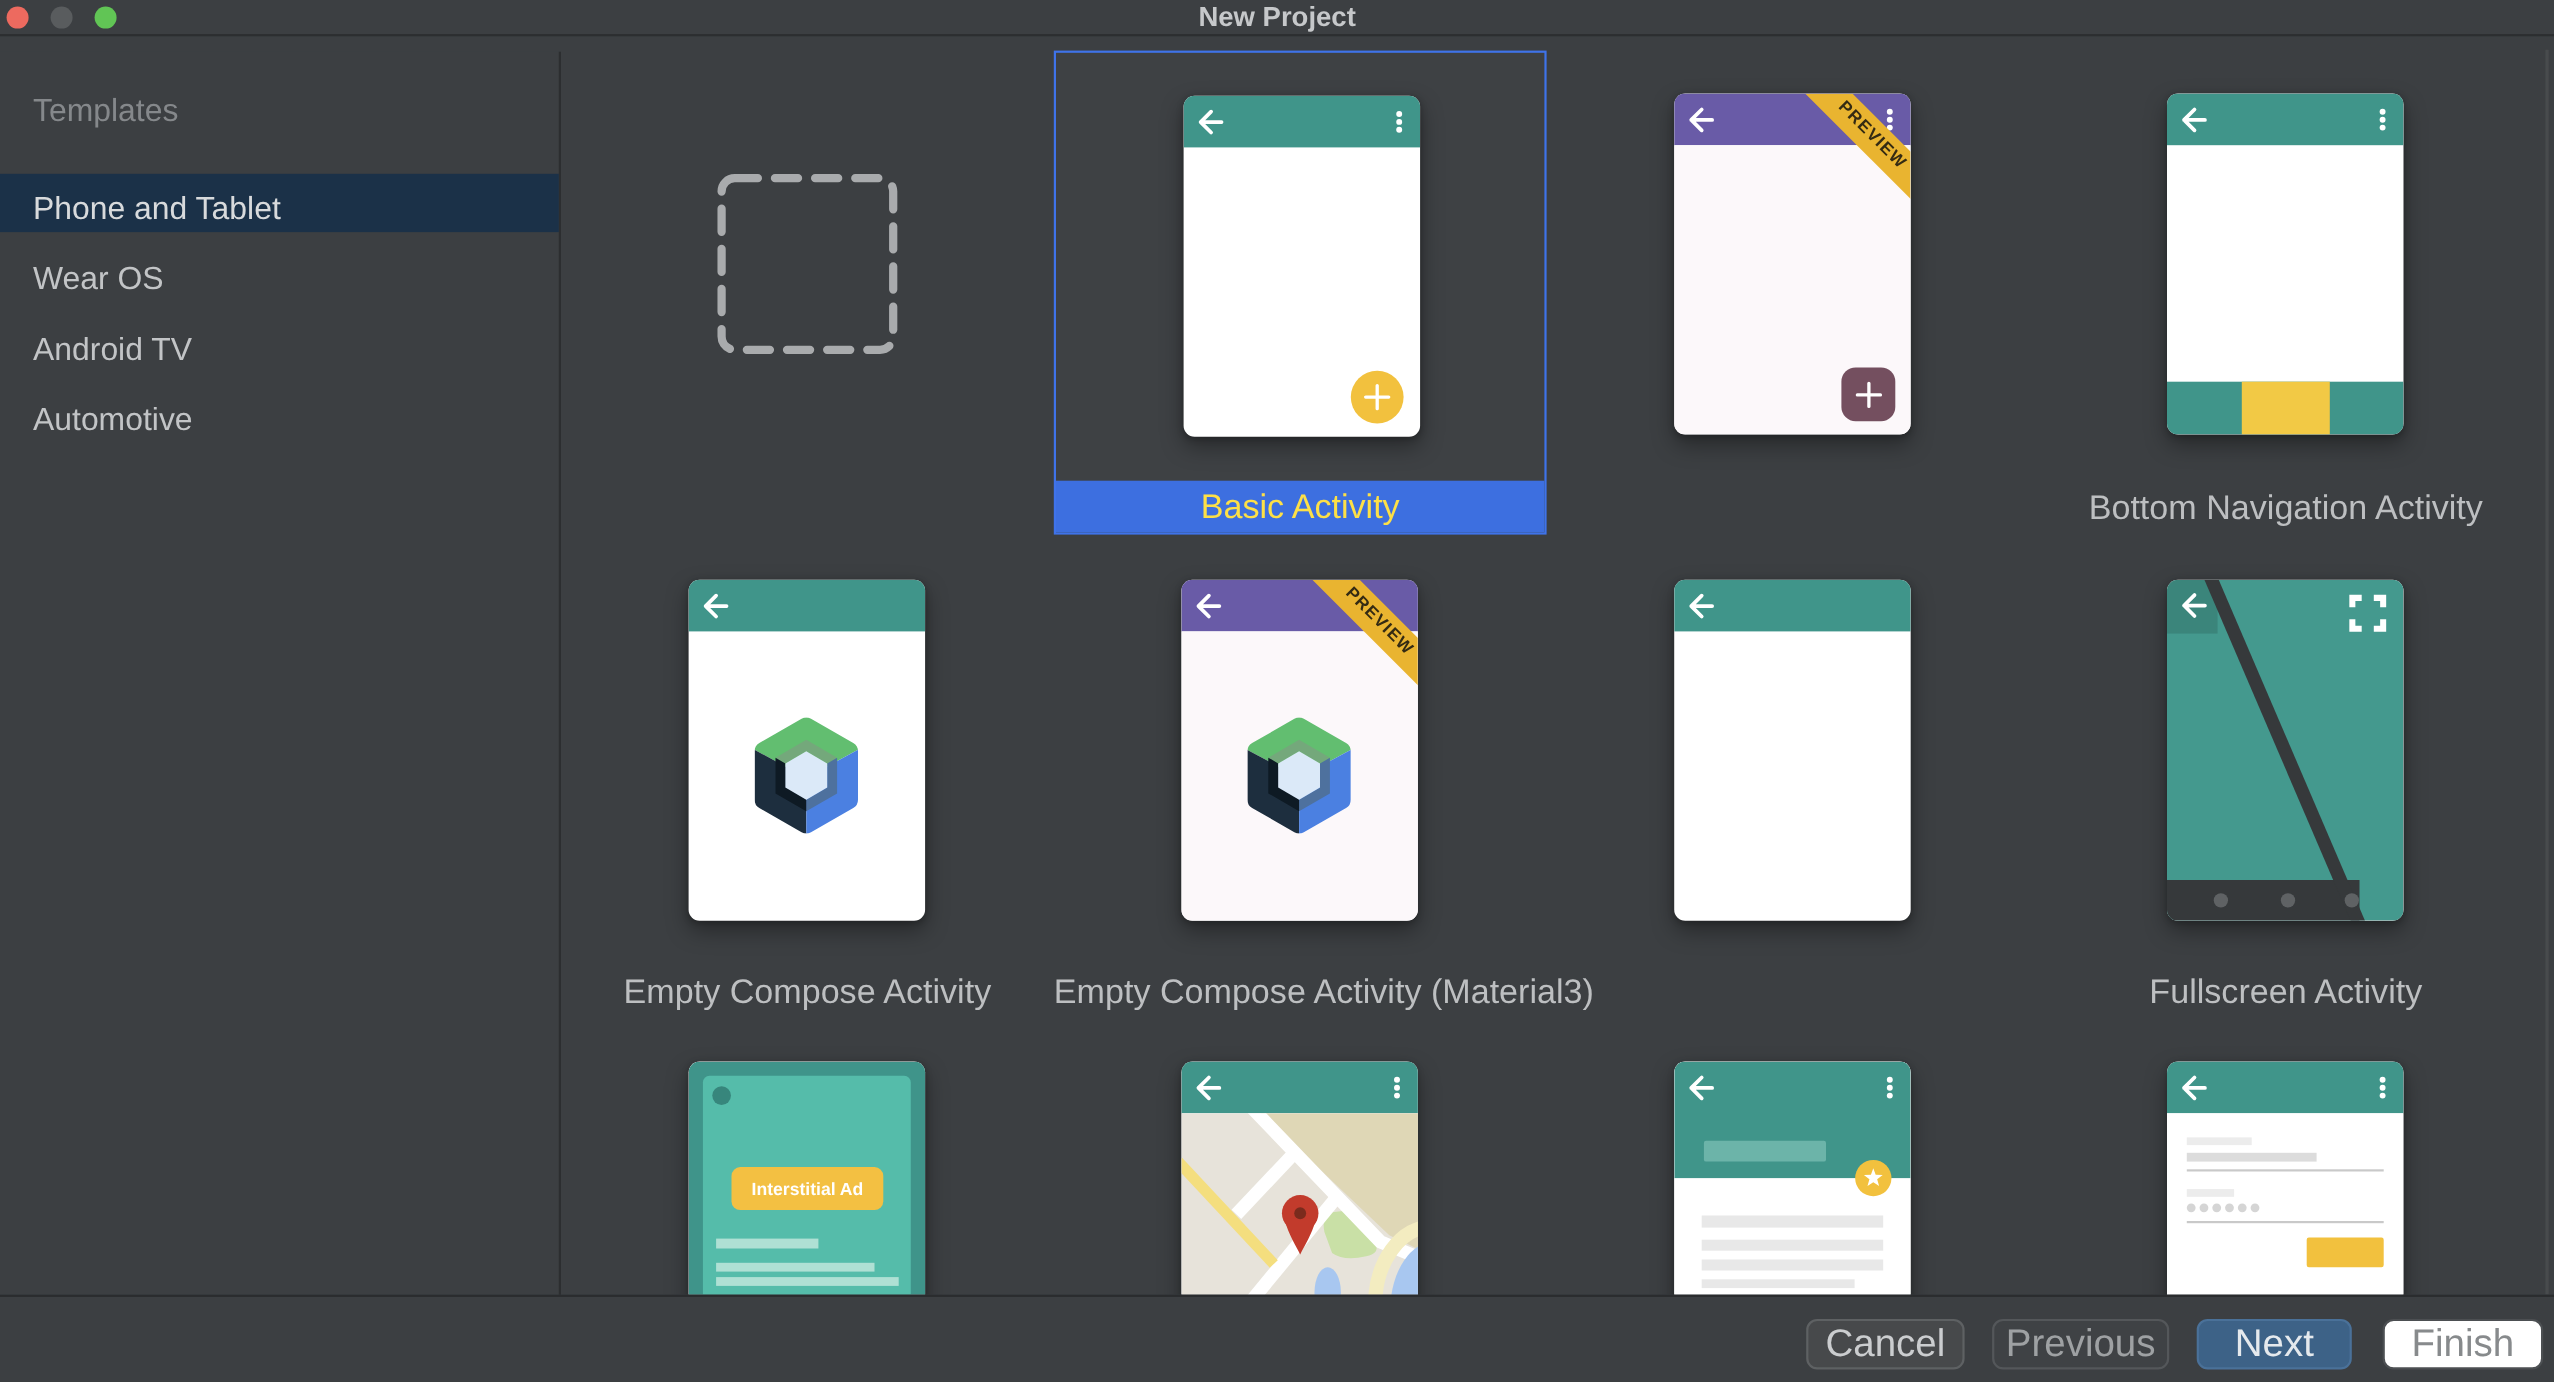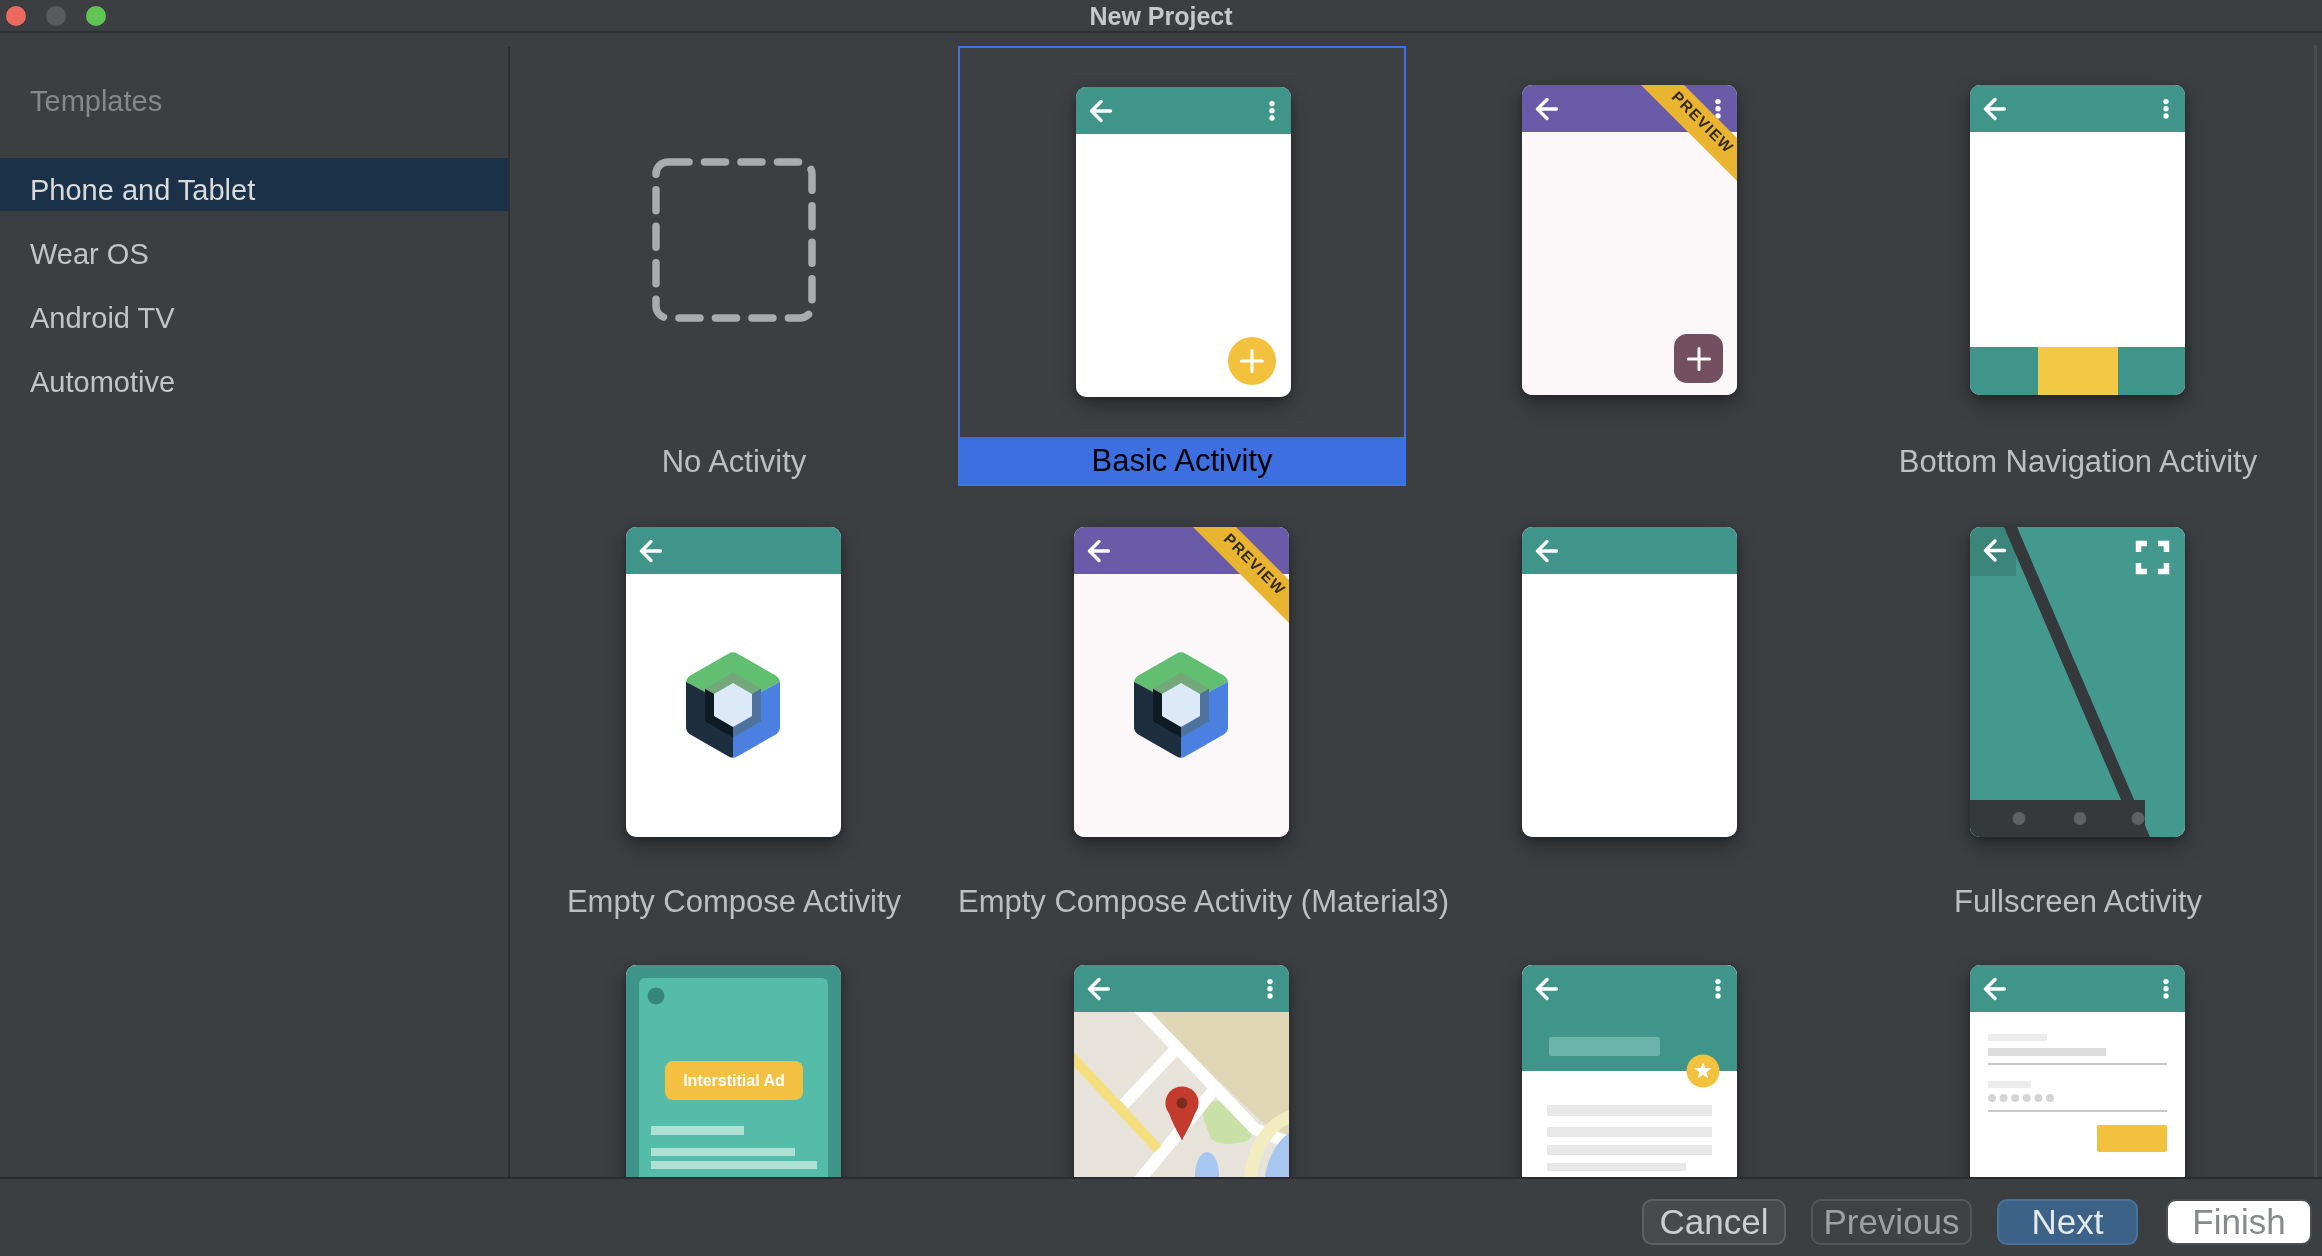--- a/index.html
+++ b/index.html
@@ -21,21 +21,21 @@
 .hd { position:absolute; left:0; top:0; width:215px; height:47px; background:#40958A; }
 .hd.purple { background:#695BA7; }
 .arrow { position:absolute; left:13px; top:11.5px; }
 .kebab { position:absolute; right:15.5px; top:0; }
 .body-m3 { position:absolute; left:0; top:47px; right:0; bottom:0; background:#FCF8FA; }
 .fab { position:absolute; left:152px; top:250px; width:48px; height:48px; border-radius:50%; background:#F2C13E; }
 .fab svg, .fabm3 svg { position:absolute; left:50%; top:50%; transform:translate(-50%,-50%); }
 .fabm3 { position:absolute; left:152px; top:249px; width:49px; height:49px; border-radius:13px; background:#744F5F; }
 .ribbon { position:absolute; left:0; top:0; }
 #selcell { border:2px solid #3F73EA; background:#3E4144; }
-#selcell .band { position:absolute; left:0; bottom:0; width:100%; height:47px; background:#3D6FE0; line-height:47px; text-align:center; font-size:31px; color:#000000; }
+#selcell .band { position:absolute; left:0; bottom:0; width:100%; height:47px; background:#3D6FE0; line-height:47px; text-align:center; font-size:31px; color:#fde047; }
 #scrollline { position:absolute; left:1804px; top:0; width:3px; height:1132px; background:#484B4D; }
 #bottombar { position:absolute; left:0; top:1177px; width:2322px; height:79px; background:#3C3F42; border-top:2px solid #2A2C2E; }
 .btn { position:absolute; top:20px; height:46px; border-radius:10px; text-align:center; line-height:42px; font-size:35px; }
 #b-cancel { left:1642px; width:144px; background:#47494B; border:2px solid #5E6163; color:#CBCDCF; }
 #b-prev { left:1811px; width:161px; background:#3F4245; border:2px solid #54575A; color:#9EA1A3; }
 #b-next { left:1997px; width:141px; background:#3D6287; border:2px solid #4A7199; color:#E5E9ED; }
 #b-finish { left:2166px; width:146px; background:#ffffff; border:2px solid #4C4F52; color:#878A8C; }
 </style>
 </head>
 <body>
@@ -50,21 +50,20 @@
   <div class="item sel" style="top:111px;">Phone and Tablet</div>
   <div class="item" style="top:175px;">Wear OS</div>
   <div class="item" style="top:239px;">Android TV</div>
   <div class="item" style="top:303px;">Automotive</div>
 </div>
 <div id="grid">
 <div class="cell " style="left:0px;top:1px;">
       <svg width="166" height="166" viewBox="0 0 166 166" style="position:absolute;left:141px;top:111px;">
 <rect x="5" y="5" width="156" height="156" rx="12" fill="none" stroke="#A9ABAD" stroke-width="7.5" stroke-dasharray="21 15.5" stroke-linecap="round"></rect>
 </svg>
-      <div class="label">No Activity</div>
     </div>
 <div class="cell" id="selcell" style="left:448px;top:1px;">
       <div class="thumb" style="top:39px;">
         <div class="hd">
           <svg class="arrow" width="24" height="24" viewBox="0 0 24 24">
             <path d="M2.5 12 H21.5 M2.5 12 L12 2.5 M2.5 12 L12 21.5" stroke="#fff" stroke-width="3.4" stroke-linecap="round" stroke-linejoin="round" fill="none"></path>
           </svg>
           <svg class="kebab" width="8" height="48" viewBox="0 0 8 48">
             <circle cx="4" cy="16.6" r="2.7" fill="#fff"></circle>
             <circle cx="4" cy="23.8" r="2.7" fill="#fff"></circle>

